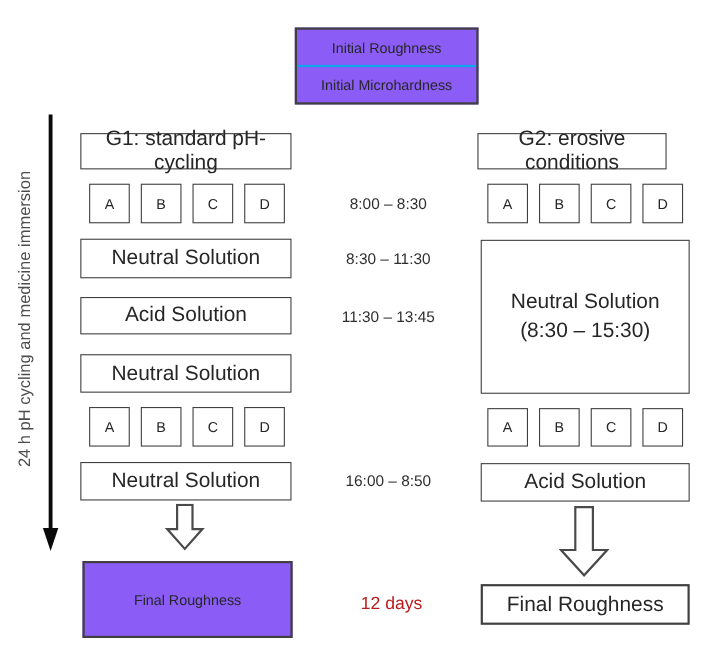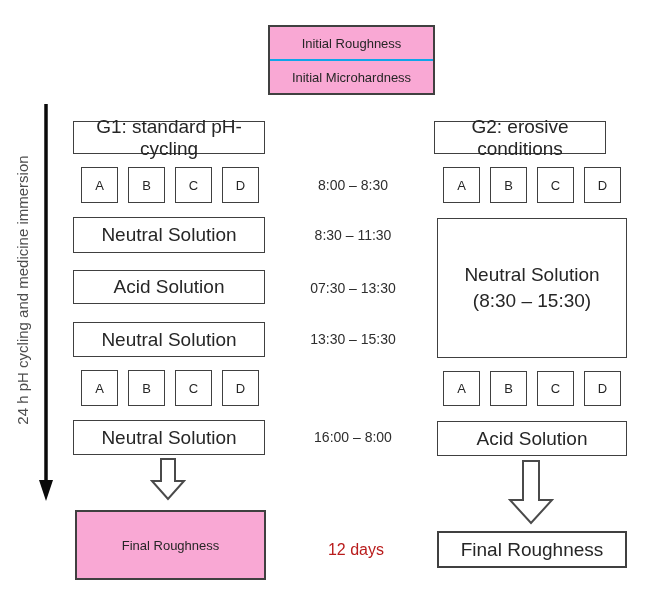--- a/index.html
+++ b/index.html
@@ -20,21 +20,21 @@
     align-items: center;
     justify-content: center;
     font-size: 19px;
     color: #262626;
     box-sizing: border-box;
     text-align: center;
   }
   .dbox {
     position: absolute;
     border: 2px solid #404040;
-    background: #f9a8d4;
+    background: #8b5cf6;
     box-sizing: border-box;
     display: flex;
     flex-direction: column;
   }
   .dbox .cell {
     flex: 1;
     display: flex;
     align-items: center;
     justify-content: center;
     font-size: 13px;
@@ -133,23 +133,22 @@
   <svg style="left:149px; top:458px;" width="38" height="44" viewBox="0 0 38 44">
     <polygon points="12,1 26,1 26,23 35,23 19,41 3,23 12,23" fill="#ffffff" stroke="#4a4a4a" stroke-width="2"></polygon>
   </svg>
 
   <div class="dbox" style="left:75px; top:510px; width:191px; height:70px;">
     <div class="cell">Final Roughness</div>
   </div>
 
   <div class="time" style="top:177px;">8:00 – 8:30</div>
   <div class="time" style="top:227px;">8:30 – 11:30</div>
-  <div class="time" style="top:280px;">07:30 – 13:30</div>
-  <div class="time" style="top:331px;">13:30 – 15:30</div>
-  <div class="time" style="top:429px;">16:00 – 8:00</div>
+  <div class="time" style="top:280px;">11:30 – 13:45</div>
+  <div class="time" style="top:429px;">16:00 – 8:50</div>
 
   <div class="duration">12 days</div>
 
   <div class="box" style="left:434px; top:121px; width:172px; height:33px;">G2: erosive conditions</div>
 
   <div class="srow" style="left:443px; top:167px;">
     <div class="sbox">A</div>
     <div class="sbox">B</div>
     <div class="sbox">C</div>
     <div class="sbox">D</div>

